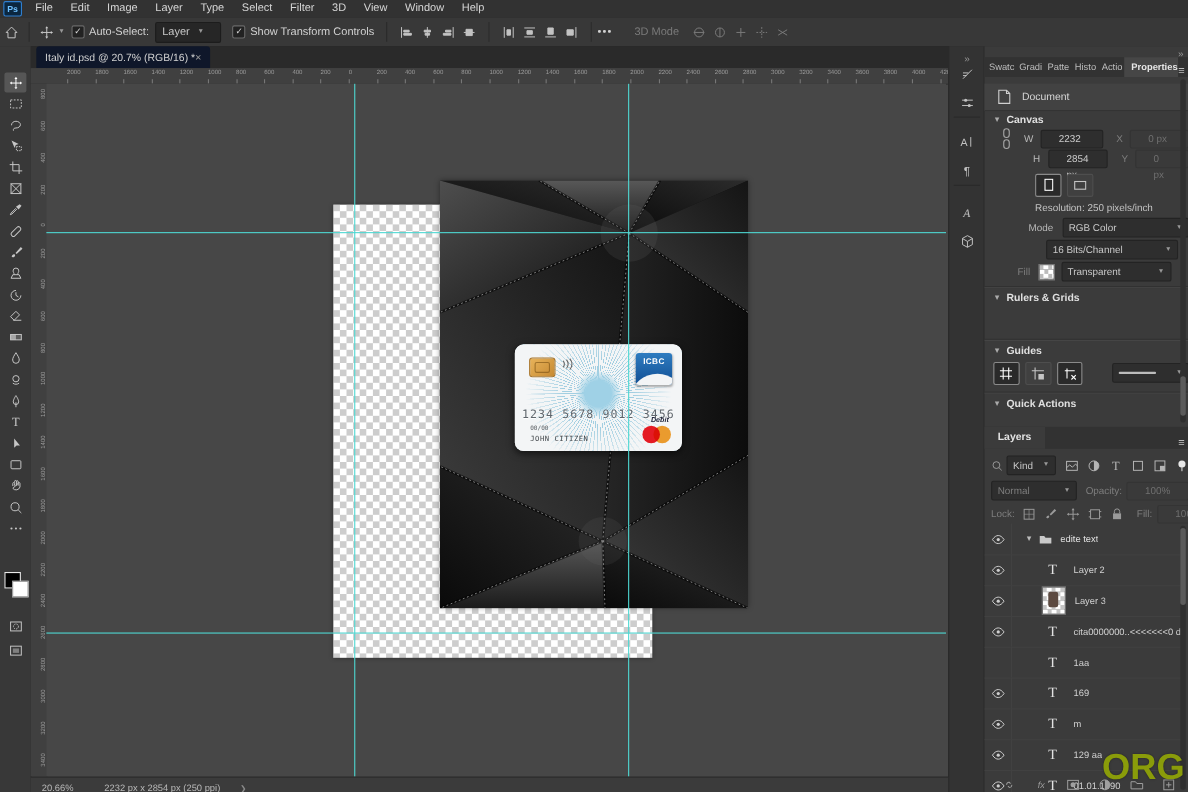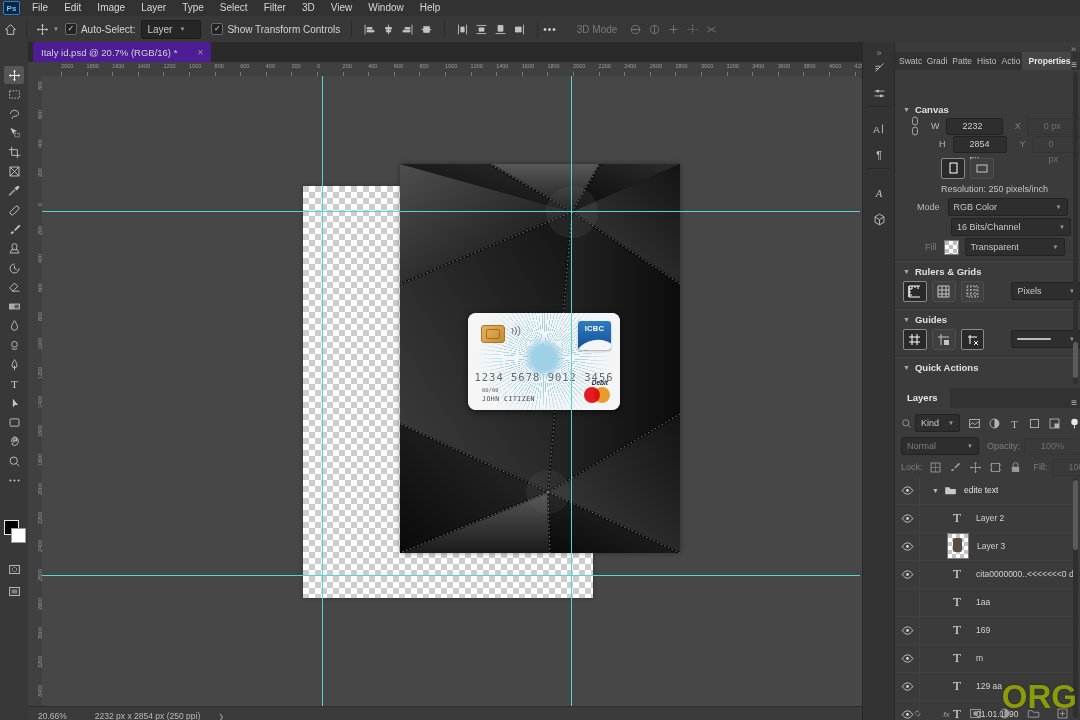--- a/index.html
+++ b/index.html
@@ -30,22 +30,22 @@
   .grayed{color:#7a7a7a!important}
   
   #toolbar{left:0;top:42px;width:28px;height:678px;background:#383838;border-right:1px solid #2c2c2c}
   .tool{position:absolute;left:4px;width:20px;height:18px;display:flex;align-items:center;justify-content:center;color:#c6c6c6}
   .tool.active{background:#565656;border-radius:2px;color:#fff}
   #swatches{left:4px;top:478px;width:22px;height:24px}
   #fg-swatch{position:absolute;left:0;top:0;width:13px;height:13px;background:#000;border:1px solid #e8e8e8}
   #bg-swatch{position:absolute;left:7px;top:8px;width:13px;height:13px;background:#fff;border:1px solid #999}
   
   #tabbar{left:28px;top:42px;width:834px;height:20px;background:#2a2a2a}
-  #doctab{position:absolute;left:5px;top:0;height:20px;background:#4c1d95;border-radius:3px 3px 0 0;
-          display:flex;align-items:center;padding:0 8px;color:#d2d2d2;font-size:9.5px;gap:20px}
+  #doctab{position:absolute;left:5px;top:0;height:20px;background:#0f172a;border-radius:3px 3px 0 0;
+          display:flex;align-items:center;padding:0 8px;color:#d2d2d2;font-size:9.5px;gap:0}
   #doctab .close{color:#9a9a9a;font-size:10px}
   .ruler{background:#404040;overflow:hidden}
   #ruler-top{left:28px;top:62px;width:834px;height:14px;border-bottom:1px solid #323232}
   #ruler-left{left:28px;top:76px;width:14px;height:630px;border-right:1px solid #323232}
   #ruler-corner{left:28px;top:62px;width:14px;height:14px;background:#3a3a3a;border-right:1px solid #2e2e2e;border-bottom:1px solid #2e2e2e}
   .tick{position:absolute;color:#9b9b9b;font-size:5.5px}
   .tick i{position:absolute;left:0;top:9px;width:1px;height:5px;background:#777}
   .vtick{transform:rotate(-90deg);transform-origin:left top}
   
   #canvas{left:42px;top:76px;width:818px;height:630px;background:#474747;overflow:hidden}
@@ -586,20 +586,29 @@
     <div id="ptabs">
         <span class="ptab">Swatc</span>
         <span class="ptab">Gradi</span>
         <span class="ptab">Patte</span>
         <span class="ptab">Histo</span>
         <span class="ptab">Actio</span>
         <span class="ptab active">Properties</span>
         <span class="hamb">≡</span>
       </div>
 
+    <div class="prow" style="top:34px;height:24px;background:#424242;border-bottom:1px solid #333">
+      <span style="margin-left:12px;color:#d8d8d8">
+        <svg width="12" height="14" viewBox="0 0 12 14" fill="none" stroke="#d0d0d0">
+            <path d="M1 1h7l3 3v9H1z"></path>
+            <path d="M8 1v3h3"></path>
+          </svg>
+      </span>
+      <span style="margin-left:10px;color:#d5d5d5;font-size:9.5px">Document</span>
+    </div>
 
     <div class="prow" style="top:62px">
         <span class="sech" style="margin-left:8px">
           <span class="chev">▼</span>
           <span>Canvas</span>
         </span>
       </div>
 
     <div class="prow" style="top:76px;height:16px">
       <span style="margin-left:16px;color:#b0b0b0">
@@ -631,21 +640,21 @@
             <rect x="1" y="1" width="10" height="7" fill="none" stroke="currentColor"></rect>
           </svg>
       </span>
     </div>
 
     <div class="prow" style="top:142px">
         <span style="margin-left:46px;font-size:9px;color:#c3c3c3">Resolution: 250 pixels/inch</span>
       </div>
 
     <div class="prow" style="top:156px;height:18px">
-      <span class="plabel" style="margin-left:22px">Mode</span>
+      <span class="plabel" style="margin-left:40px">Mode</span>
       <span class="pdd" style="width:108px;margin-left:8px">
           <span>RGB Color</span>
           <span class="arr">▼</span>
         </span>
     </div>
     <div class="prow" style="top:176px;height:18px">
       <span class="pdd" style="width:108px;margin-left:56px">
           <span>16 Bits/Channel</span>
           <span class="arr">▼</span>
         </span>
@@ -659,42 +668,20 @@
         </span>
     </div>
 
     <div class="pdiv" style="top:218px"></div>
     <div class="prow" style="top:224px">
         <span class="sech" style="margin-left:8px">
           <span class="chev">▼</span>
           <span>Rulers &amp; Grids</span>
         </span>
       </div>
-    <div class="prow" style="top:238px;height:22px">
-      <span class="tbtn active" style="margin-left:8px">
-        <svg width="13" height="13" viewBox="0 0 13 13" fill="none" stroke="currentColor">
-            <path d="M1 1v11h11M1 1h11M1 1v11"></path>
-            <path d="M4 1v3M7 1v2M10 1v3M1 4h3M1 7h2M1 10h3"></path>
-          </svg>
-      </span>
-      <span class="tbtn">
-        <svg width="13" height="13" viewBox="0 0 13 13" fill="none" stroke="currentColor">
-            <path d="M1 1h11v11H1zM5 1v11M9 1v11M1 5h11M1 9h11"></path>
-          </svg>
-      </span>
-      <span class="tbtn">
-        <svg width="13" height="13" viewBox="0 0 13 13" fill="none" stroke="currentColor" stroke-dasharray="1.5 1.5">
-            <path d="M1 1h11v11H1zM5 1v11M9 1v11M1 5h11M1 9h11"></path>
-          </svg>
-      </span>
-      <span class="pdd" style="width:58px;margin-left:22px">
-          <span>Pixels</span>
-          <span class="arr">▼</span>
-        </span>
-    </div>
 
     <div class="pdiv" style="top:266px"></div>
     <div class="prow" style="top:272px">
         <span class="sech" style="margin-left:8px">
           <span class="chev">▼</span>
           <span>Guides</span>
         </span>
       </div>
     <div class="prow" style="top:286px;height:22px">
       <span class="tbtn active" style="margin-left:8px">

